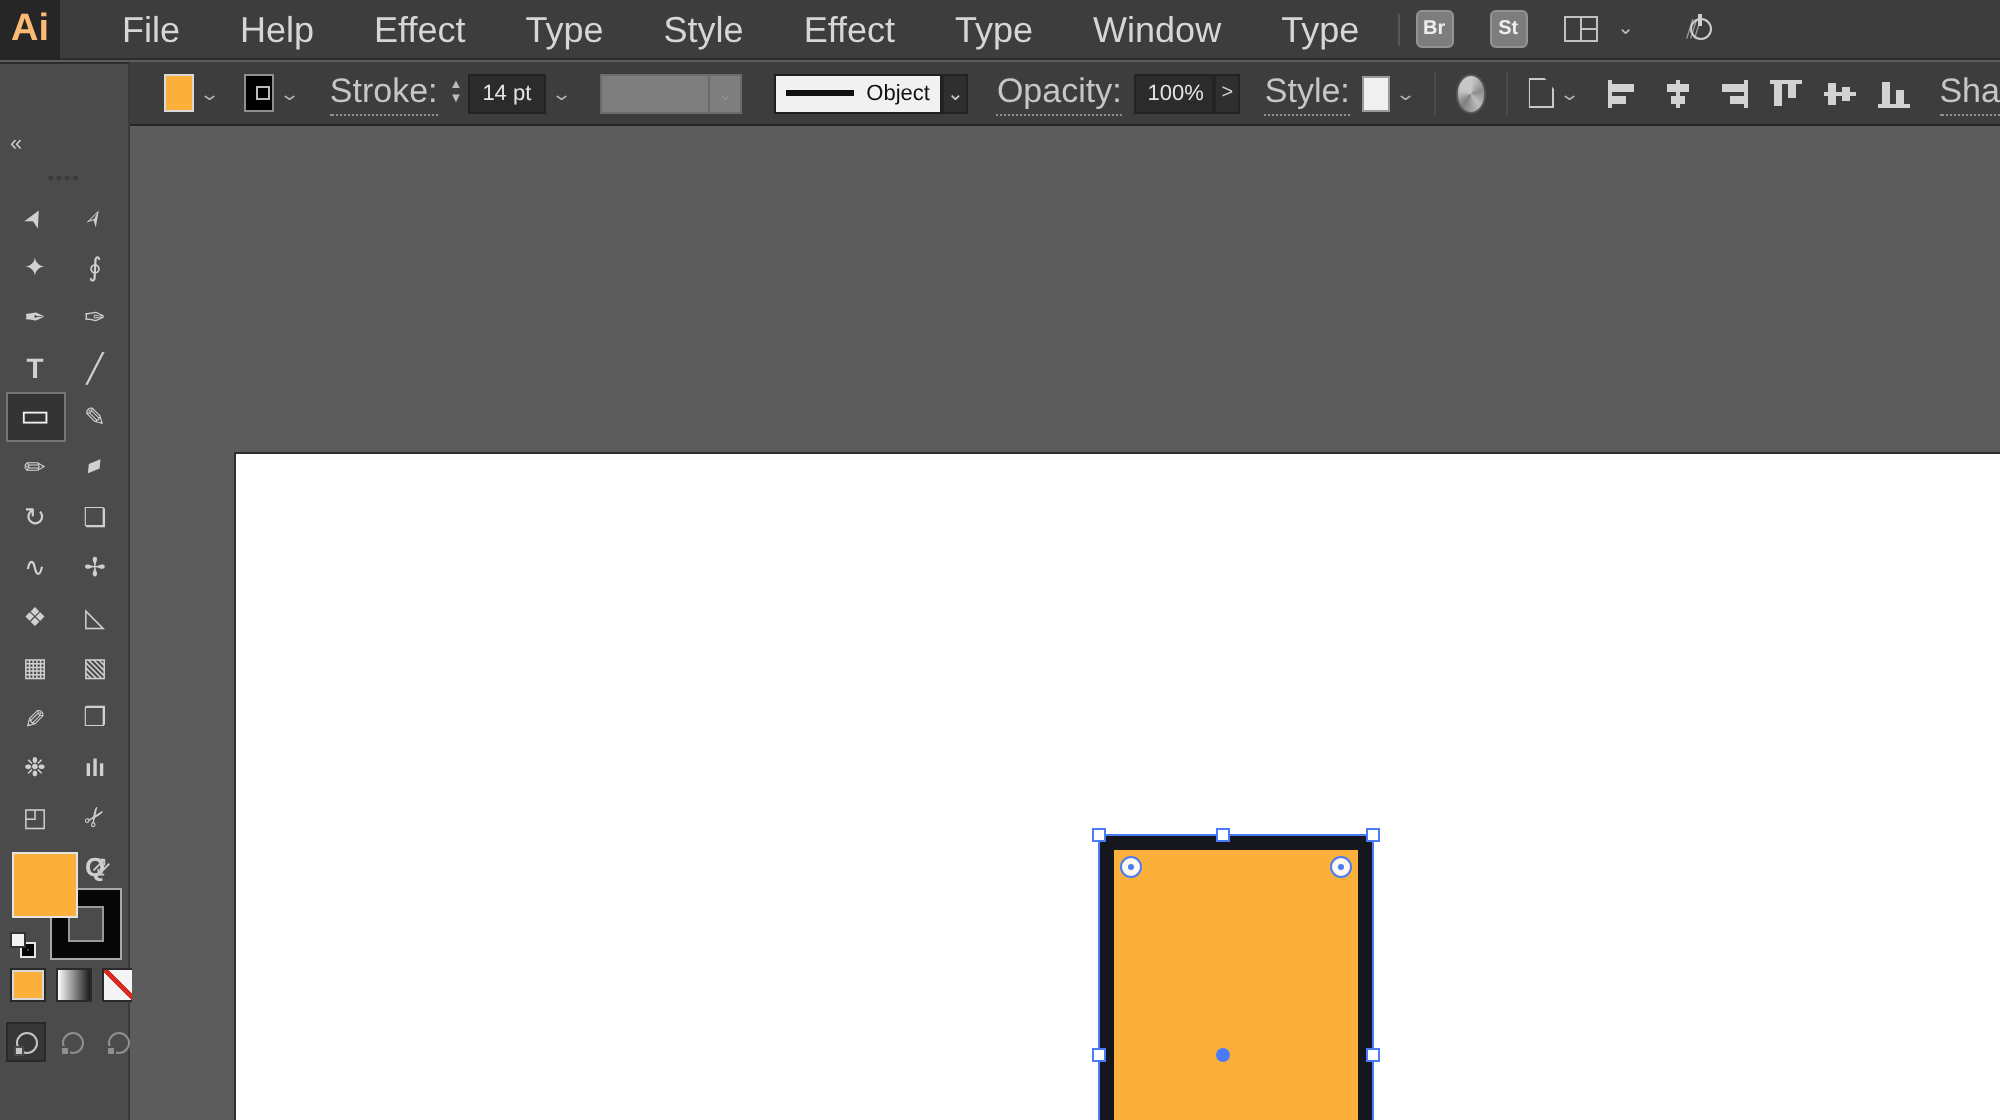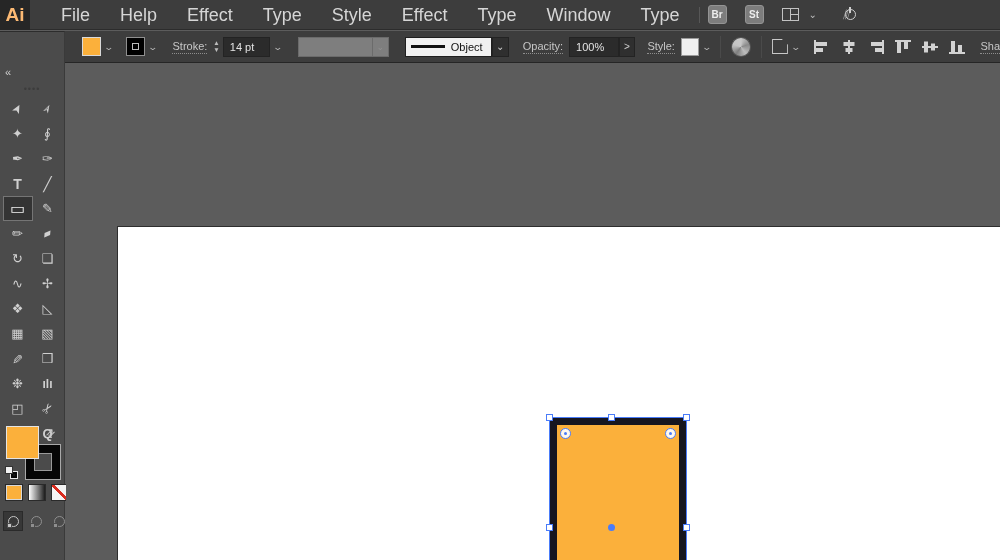--- a/index.html
+++ b/index.html
@@ -24,21 +24,21 @@
   .chev { color:#bdbdbd; font-size:10px; line-height:10px; }
   .gpu { margin-left:26px; display:flex; align-items:center; color:#b9b9b9; }
   .gpu .slashes { font-size:13px; letter-spacing:-2px; opacity:.75; margin-right:-4px; }
   .gpu .power { width:11px; height:11px; border:1.5px solid #cfcfcf; border-radius:50%; position:relative; }
   .gpu .power i { position:absolute; left:3.4px; top:-3px; width:1.5px; height:6px; background:#cfcfcf; }
 
   
   .controlbar { position:absolute; left:0; top:31px; width:1000px; height:32px; background:#3d3d3d;
                 border-bottom:1px solid #262626; display:flex; align-items:center; overflow:hidden; }
   .cb-label { color:#c6c6c6; font-size:11.5px; }
-  .cb-link { color:#c6c6c6; font-size:11px; border-bottom:1px dotted #8d8d8d; padding-bottom:1px; }
+  .cb-link { color:#c6c6c6; font-size:17px; border-bottom:1px dotted #8d8d8d; padding-bottom:1px; }
   .vsep { width:1px; height:22px; background:#2e2e2e; border-right:1px solid #4a4a4a; }
   .fill-swatch { width:19px; height:19px; background:#fbb03b; border:1px solid #d9d9d9; }
   .stroke-swatch { width:19px; height:19px; background:#000; border:1px solid #8f8f8f; position:relative; }
   .stroke-swatch i { position:absolute; left:5px; top:5px; width:7px; height:7px; border:1.5px solid #bdbdbd; }
   .dd-chev { color:#b5b5b5; font-size:9px; margin:0 0 0 4px; transform:scaleX(1.4); }
   .stepper { display:flex; flex-direction:column; margin-right:3px; }
   .stepper span { color:#bdbdbd; font-size:6.5px; line-height:6.5px; text-align:center; }
   .field { background:#2b2b2b; border:1px solid #232323; color:#e3e3e3; font-size:11px;
            height:20px; display:flex; align-items:center; padding-left:6px; }
   .f-stroke { width:48px; }

